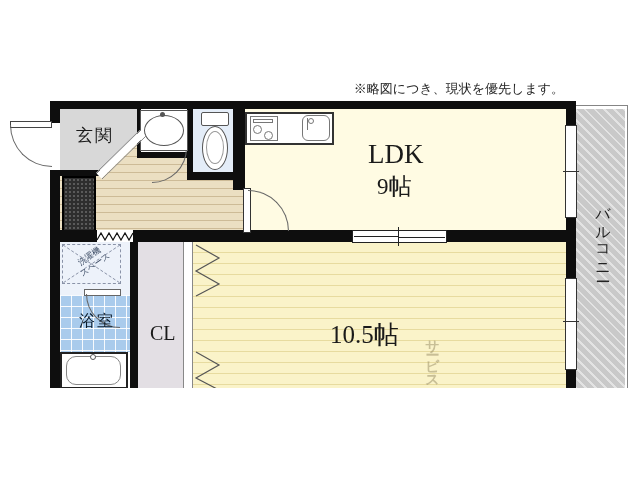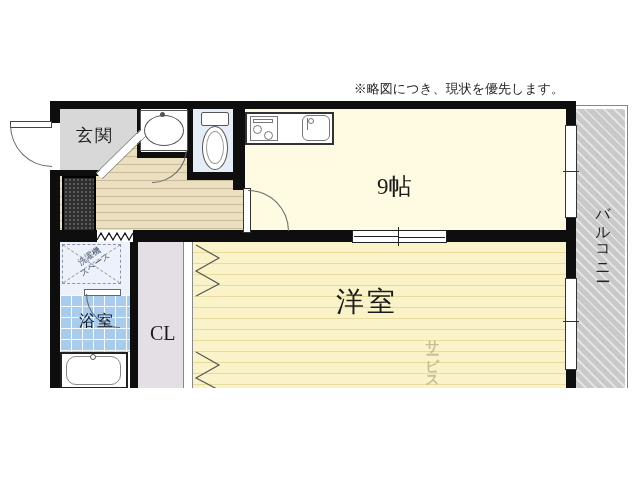--- a/index.html
+++ b/index.html
@@ -143,20 +143,21 @@
     <path d="M97,240 L101,233 L105,240 L109,233 L113,240 L117,233 L121,240 L125,233 L129,240 L133,233" stroke="#111" stroke-width="1.2" fill="none"></path>
 
     <path d="M196,245 L219,258 L196,271 L219,284 L196,296" stroke="#555" stroke-width="1.2" fill="none"></path>
     <path d="M196,352 L219,365 L196,378 L219,390" stroke="#555" stroke-width="1.2" fill="none"></path>
 
     <line x1="63" y1="245" x2="120" y2="283" stroke="#8a93a8" stroke-width="1" stroke-dasharray="3,2"></line>
     <line x1="120" y1="245" x2="63" y2="283" stroke="#8a93a8" stroke-width="1" stroke-dasharray="3,2"></line>
   </svg>
 
   <div class="label" style="left:76px;top:124px;font-size:17px;letter-spacing:2px;">玄関</div>
+  <div class="label serif" style="left:368px;top:139px;font-size:27px;">LDK</div>
   <div class="label serif" style="left:377px;top:171px;font-size:23px;">9帖</div>
-  <div class="label serif" style="left:336px;top:283px;font-size:28px;letter-spacing:3px;">洋室</div>
+  <div class="label serif" style="left:330px;top:318px;font-size:25px;">10.5帖</div>
   <div class="label serif" style="left:150px;top:307px;font-size:20px;margin-top:15px;">CL</div>
   <div class="label" style="left:79px;top:311px;font-size:16px;letter-spacing:2px;color:#0a1a2a;">浴室</div>
 
   <div class="wm-sub" style="left:424px;top:330px;font-size:14px;letter-spacing:1px;">サービス</div>
 
 </div>
 
 </body></html>

